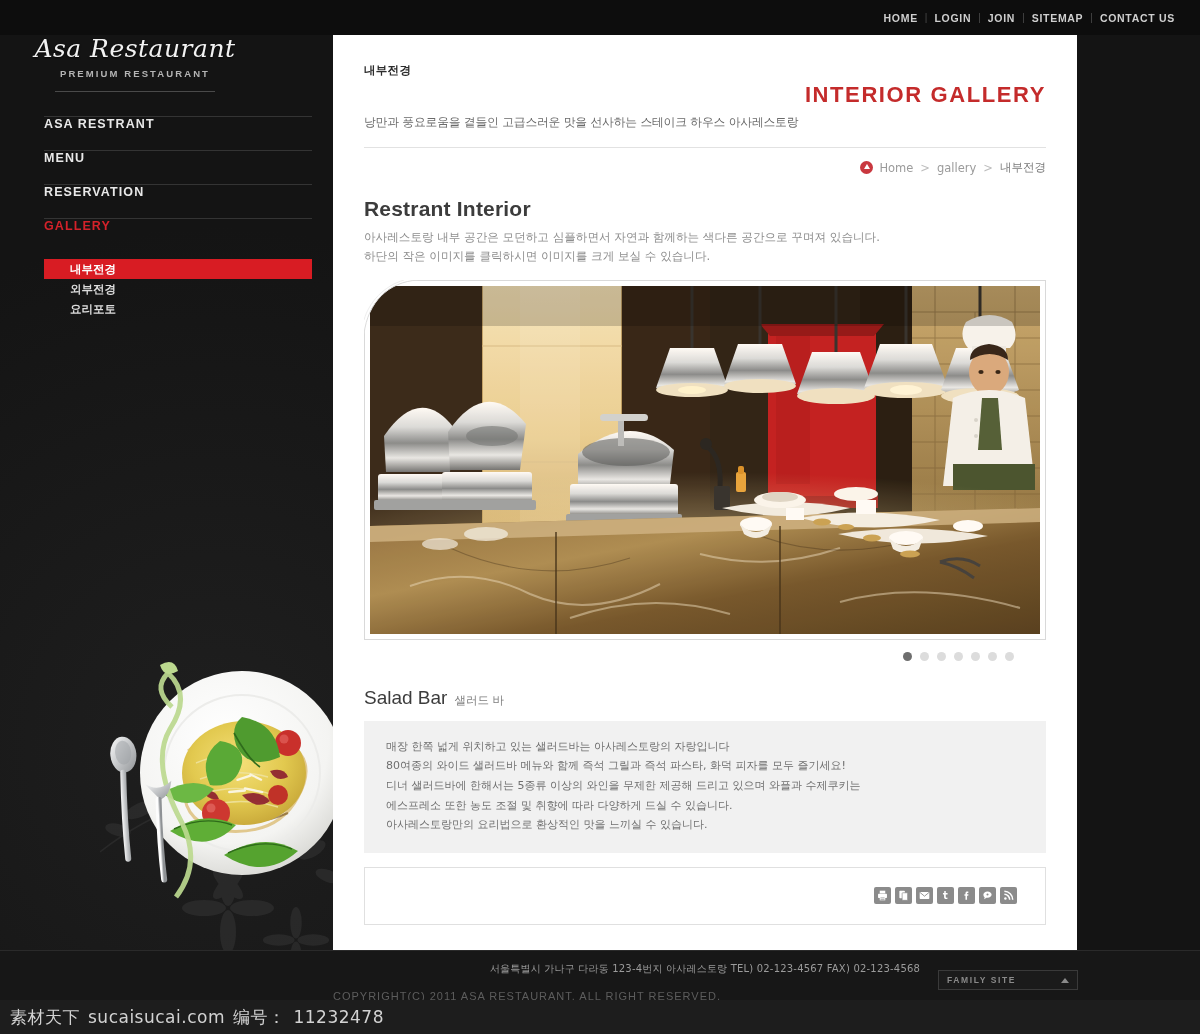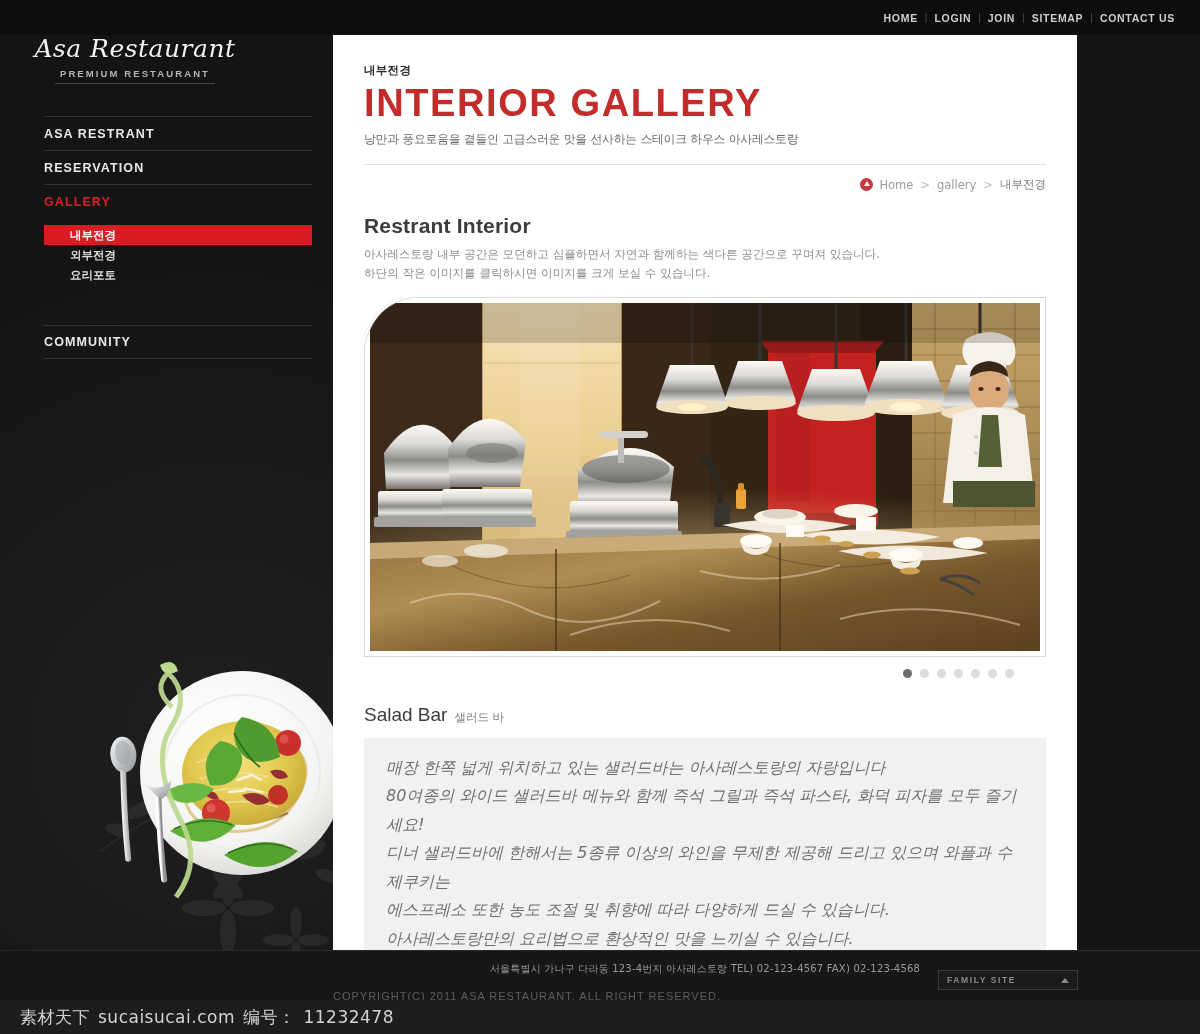--- a/index.html
+++ b/index.html
@@ -34,28 +34,28 @@
   #logo {
     position: absolute; left: 0; top: 34px; width: 270px; text-align: center;
   }
   #logo .brand {
     font-family: "DejaVu Serif", serif;
     font-style: italic; font-size: 25px; color: #f2f2f2;
     letter-spacing: 0.5px;
     text-shadow: 0 1px 2px rgba(0,0,0,.8);
   }
   #logo .tag {
-    margin: 5px auto 0; width: 160px; padding-bottom: 4px;
+    margin: 5px auto 0; width: 160px; padding-bottom: 12px;
     border-bottom: 1px solid #4a4a4a;
     font-size: 9.5px; color: #b4b4b4; letter-spacing: 2.1px; font-weight: bold;
   }
   #gnb { position: absolute; left: 44px; top: 116px; width: 268px; }
   .gnb-item {
     border-top: 1px solid #343434;
-    height: 34px; display: flex; align-items: center;
+    height: 34px; display: flex; 
     font-size: 12.5px; font-weight: bold; letter-spacing: 1.1px;
     color: #e8e8e8; cursor: pointer;
   }
   .gnb-item.active { color: #d4222a; }
   .gnb-item.last { border-bottom: 1px solid #343434; margin-top: 40px; }
   #submenu { margin-top: 7px; }
   .sub-item {
     height: 20px; display: flex; align-items: center;
     padding-left: 26px; font-size: 11.5px; color: #dcdcdc;
     font-weight: bold; cursor: pointer;
@@ -70,22 +70,22 @@
   #panel {
     position: absolute; left: 333px; top: 35px;
     width: 744px; height: 915px; background: #ffffff;
   }
   #panel-inner { padding: 28px 31px 0 31px; }
   .eyebrow {
     font-size: 11.5px; font-weight: bold; color: #2c2c2c;
     font-family: "DejaVu Sans", sans-serif; letter-spacing: .3px;
   }
   .bigtitle {
-    margin-top: 5px; font-size: 38px; font-weight: bold; color: #c42b2b;
-    letter-spacing: 1.6px; line-height: 1.06;
+    margin-top: 5px; font-size: 22px; font-weight: bold; color: #c42b2b;
+    letter-spacing: 1.6px; line-height: 1.06; text-align: right;
   }
   .subtitle {
     margin-top: 9px; font-size: 11.8px; color: #6a6a6a;
     font-family: "DejaVu Sans", sans-serif; letter-spacing: -.2px;
   }
   .hr-top { margin-top: 16px; border-top: 1px solid #e2e2e2; }
   #breadcrumb {
     margin-top: 12px; display: flex; justify-content: flex-end; align-items: center;
     font-size: 11.5px; color: #9b9b9b; font-family: "DejaVu Sans", sans-serif;
   }
@@ -133,23 +133,22 @@
 
   .sec-h3 {
     margin-top: 26px; font-size: 19px; color: #3c3c3c; font-weight: normal;
   }
   .sec-h3 .ko {
     font-size: 11.5px; color: #7d7d7d; margin-left: 7px;
     font-family: "DejaVu Sans", sans-serif;
   }
   #saladbox {
     margin-top: 12px; background: #f1f1f1; padding: 16px 22px 18px 22px;
-    font-size: 16px; color: #6f6f6f; line-height: 1.78;
+    font-size: 11px; color: #6f6f6f; line-height: 1.78;
     font-family: "DejaVu Sans", sans-serif;
-    font-style: italic;
   }
   #sharebox {
     margin-top: 14px; border: 1px solid #e0e0e0; height: 58px;
     display: flex; align-items: center; justify-content: flex-end;
     padding-right: 28px; gap: 4px;
   }
   .sicon {
     width: 17px; height: 17px; background: #8b8b8b; border-radius: 2px;
     display: flex; align-items: center; justify-content: center;
     color: #fff; font-size: 10px; cursor: pointer;
@@ -179,21 +178,21 @@
   #familysite .fs-label {
     font-size: 8.5px; color: #8a8a8a; letter-spacing: 1.6px; font-weight: bold;
   }
   #familysite .fs-arrow {
     width: 0; height: 0; border-left: 4px solid transparent;
     border-right: 4px solid transparent; border-bottom: 5px solid #8a8a8a;
   }
   
   #watermark {
     position: absolute; left: 0; top: 1000px; width: 1200px; height: 34px;
-    background: #1d1d1d; display: flex; align-items: center; padding-left: 20px;
+    background: #1d1d1d; display: flex; align-items: center; padding-left: 10px;
     font-size: 17px; color: #d2d2d2;
     font-family: "DejaVu Sans", sans-serif; letter-spacing: .5px;
   }
   #watermark .wm-site { margin: 0 8px; }
   #watermark .wm-num { margin-left: 8px; }
 </style>
 </head>
 <body>
 
 <div id="page">
@@ -215,41 +214,41 @@
     <div id="logo">
       <div class="brand">Asa Restaurant</div>
       <div class="tag">PREMIUM  RESTAURANT</div>
     </div>
 
     <div id="gnb">
       <div class="gnb-item">
         <span>ASA RESTRANT</span>
       </div>
       <div class="gnb-item">
+        <span>MENU</span>
+      </div>
+      <div class="gnb-item">
         <span>RESERVATION</span>
       </div>
       <div class="gnb-item active">
         <span>GALLERY</span>
       </div>
 
       <div id="submenu">
         <div class="sub-item on">
           <span>내부전경</span>
         </div>
         <div class="sub-item">
           <span>외부전경</span>
         </div>
         <div class="sub-item">
           <span>요리포토</span>
         </div>
       </div>
 
-      <div class="gnb-item last">
-        <span>COMMUNITY</span>
-      </div>
     </div>
 
     <svg id="flowers" viewBox="0 0 240 180">
       <g fill="#3a3a3a">
         <ellipse cx="40" cy="20" rx="16" ry="7" transform="rotate(-25 40 20)"></ellipse>
         <ellipse cx="18" cy="40" rx="13" ry="6" transform="rotate(15 18 40)"></ellipse>
         <path d="M0 62 Q40 30 95 10" stroke="#3a3a3a" stroke-width="1.5" fill="none"></path>
         <g transform="translate(128,118)">
           <ellipse cx="0" cy="-24" rx="8" ry="22"></ellipse>
             <ellipse cx="0" cy="24" rx="8" ry="22"></ellipse>

